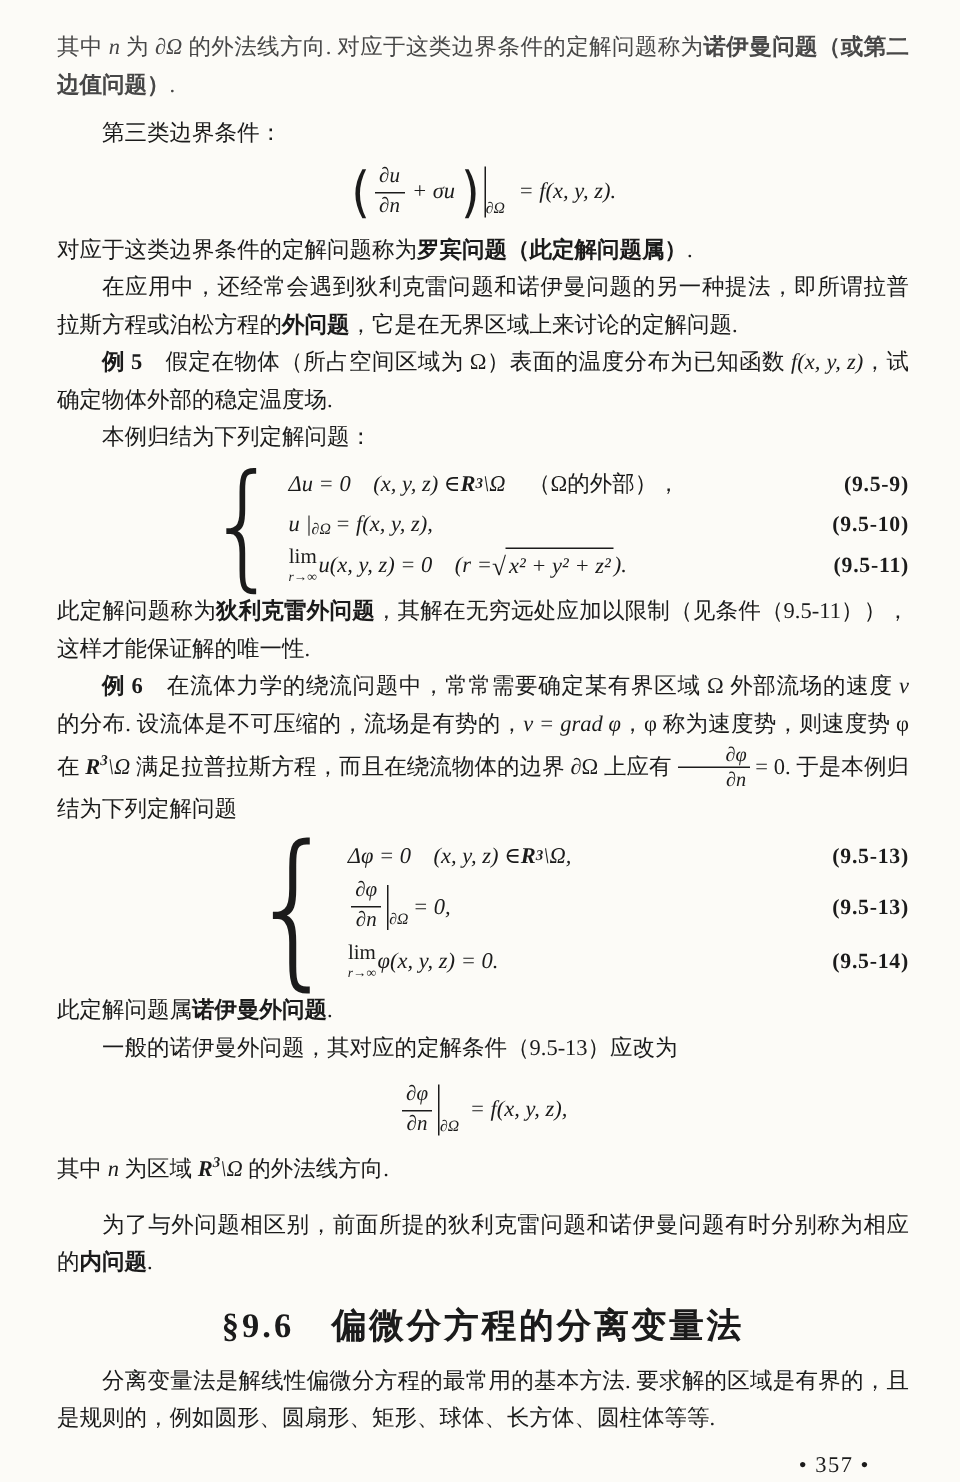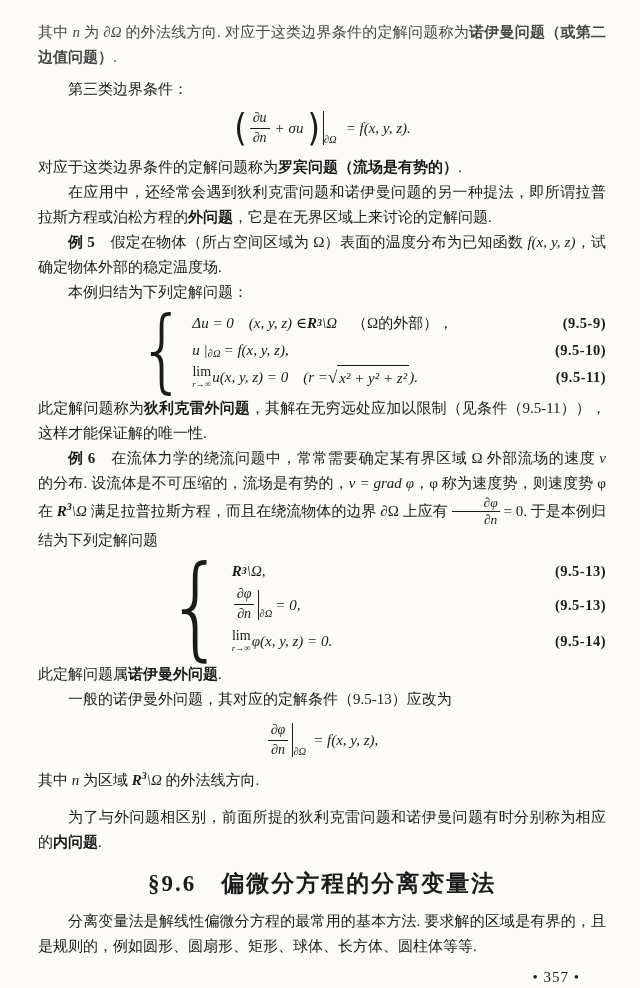--- a/index.html
+++ b/index.html
@@ -69,21 +69,21 @@
         <span class="den">∂n</span>
       </span>
     <span class="mi" style="margin:0 3px;">+ σu</span>
     <span class="bigparen">)</span>
     <span class="evalbar"></span>
     <span class="evalsub">∂Ω</span>
     <span class="mi" style="margin-left:6px;">= f(x, y, z).</span>
   </div>
 
   <p>
-    <span>对应于这类边界条件的定解问题称为</span><span class="b">罗宾问题</span><span class="b">（流场是有势的）</span><span>.</span>
+    <span>对应于这类边界条件的定解问题称为</span><span class="b">罗宾问题</span><span class="b">（此定解问题属）</span><span>.</span>
   </p>
 
   <p class="indent">
     <span>在应用中，还经常会遇到狄利克雷问题和诺伊曼问题的另一种提法，即所谓拉普拉斯方程或泊松方程的</span><span class="b">外问题</span><span>，它是在无界区域上来讨论的定解问题.</span>
   </p>
 
   <p class="indent">
     <span class="b">例 5</span><span>　假定在物体（所占空间区域为 Ω）表面的温度分布为已知函数 </span><span class="mi">f(x, y, z)</span><span>，试确定物体外部的稳定温度场.</span>
   </p>
 
@@ -137,20 +137,21 @@
         <span class="num">∂φ</span>
         <span class="den">∂n</span>
       </span><span> = 0. 于是本例归结为下列定解问题</span>
   </p>
 
   <div class="system s2">
     <div class="brace">{</div>
     <div class="sys-rows">
       <div class="sys-row">
         <div class="sys-eq">
+            <span class="mi">Δφ = 0　(x, y, z) ∈ </span>
             <span class="bi">R</span>
             <sup class="msup">3</sup>
             <span class="mi">\Ω,</span>
           </div>
         <div class="eq-num">(9.5-13)</div>
       </div>
       <div class="sys-row" style="line-height:36px;">
         <div class="sys-eq">
             <span class="frac">
               <span class="num">∂φ</span>

